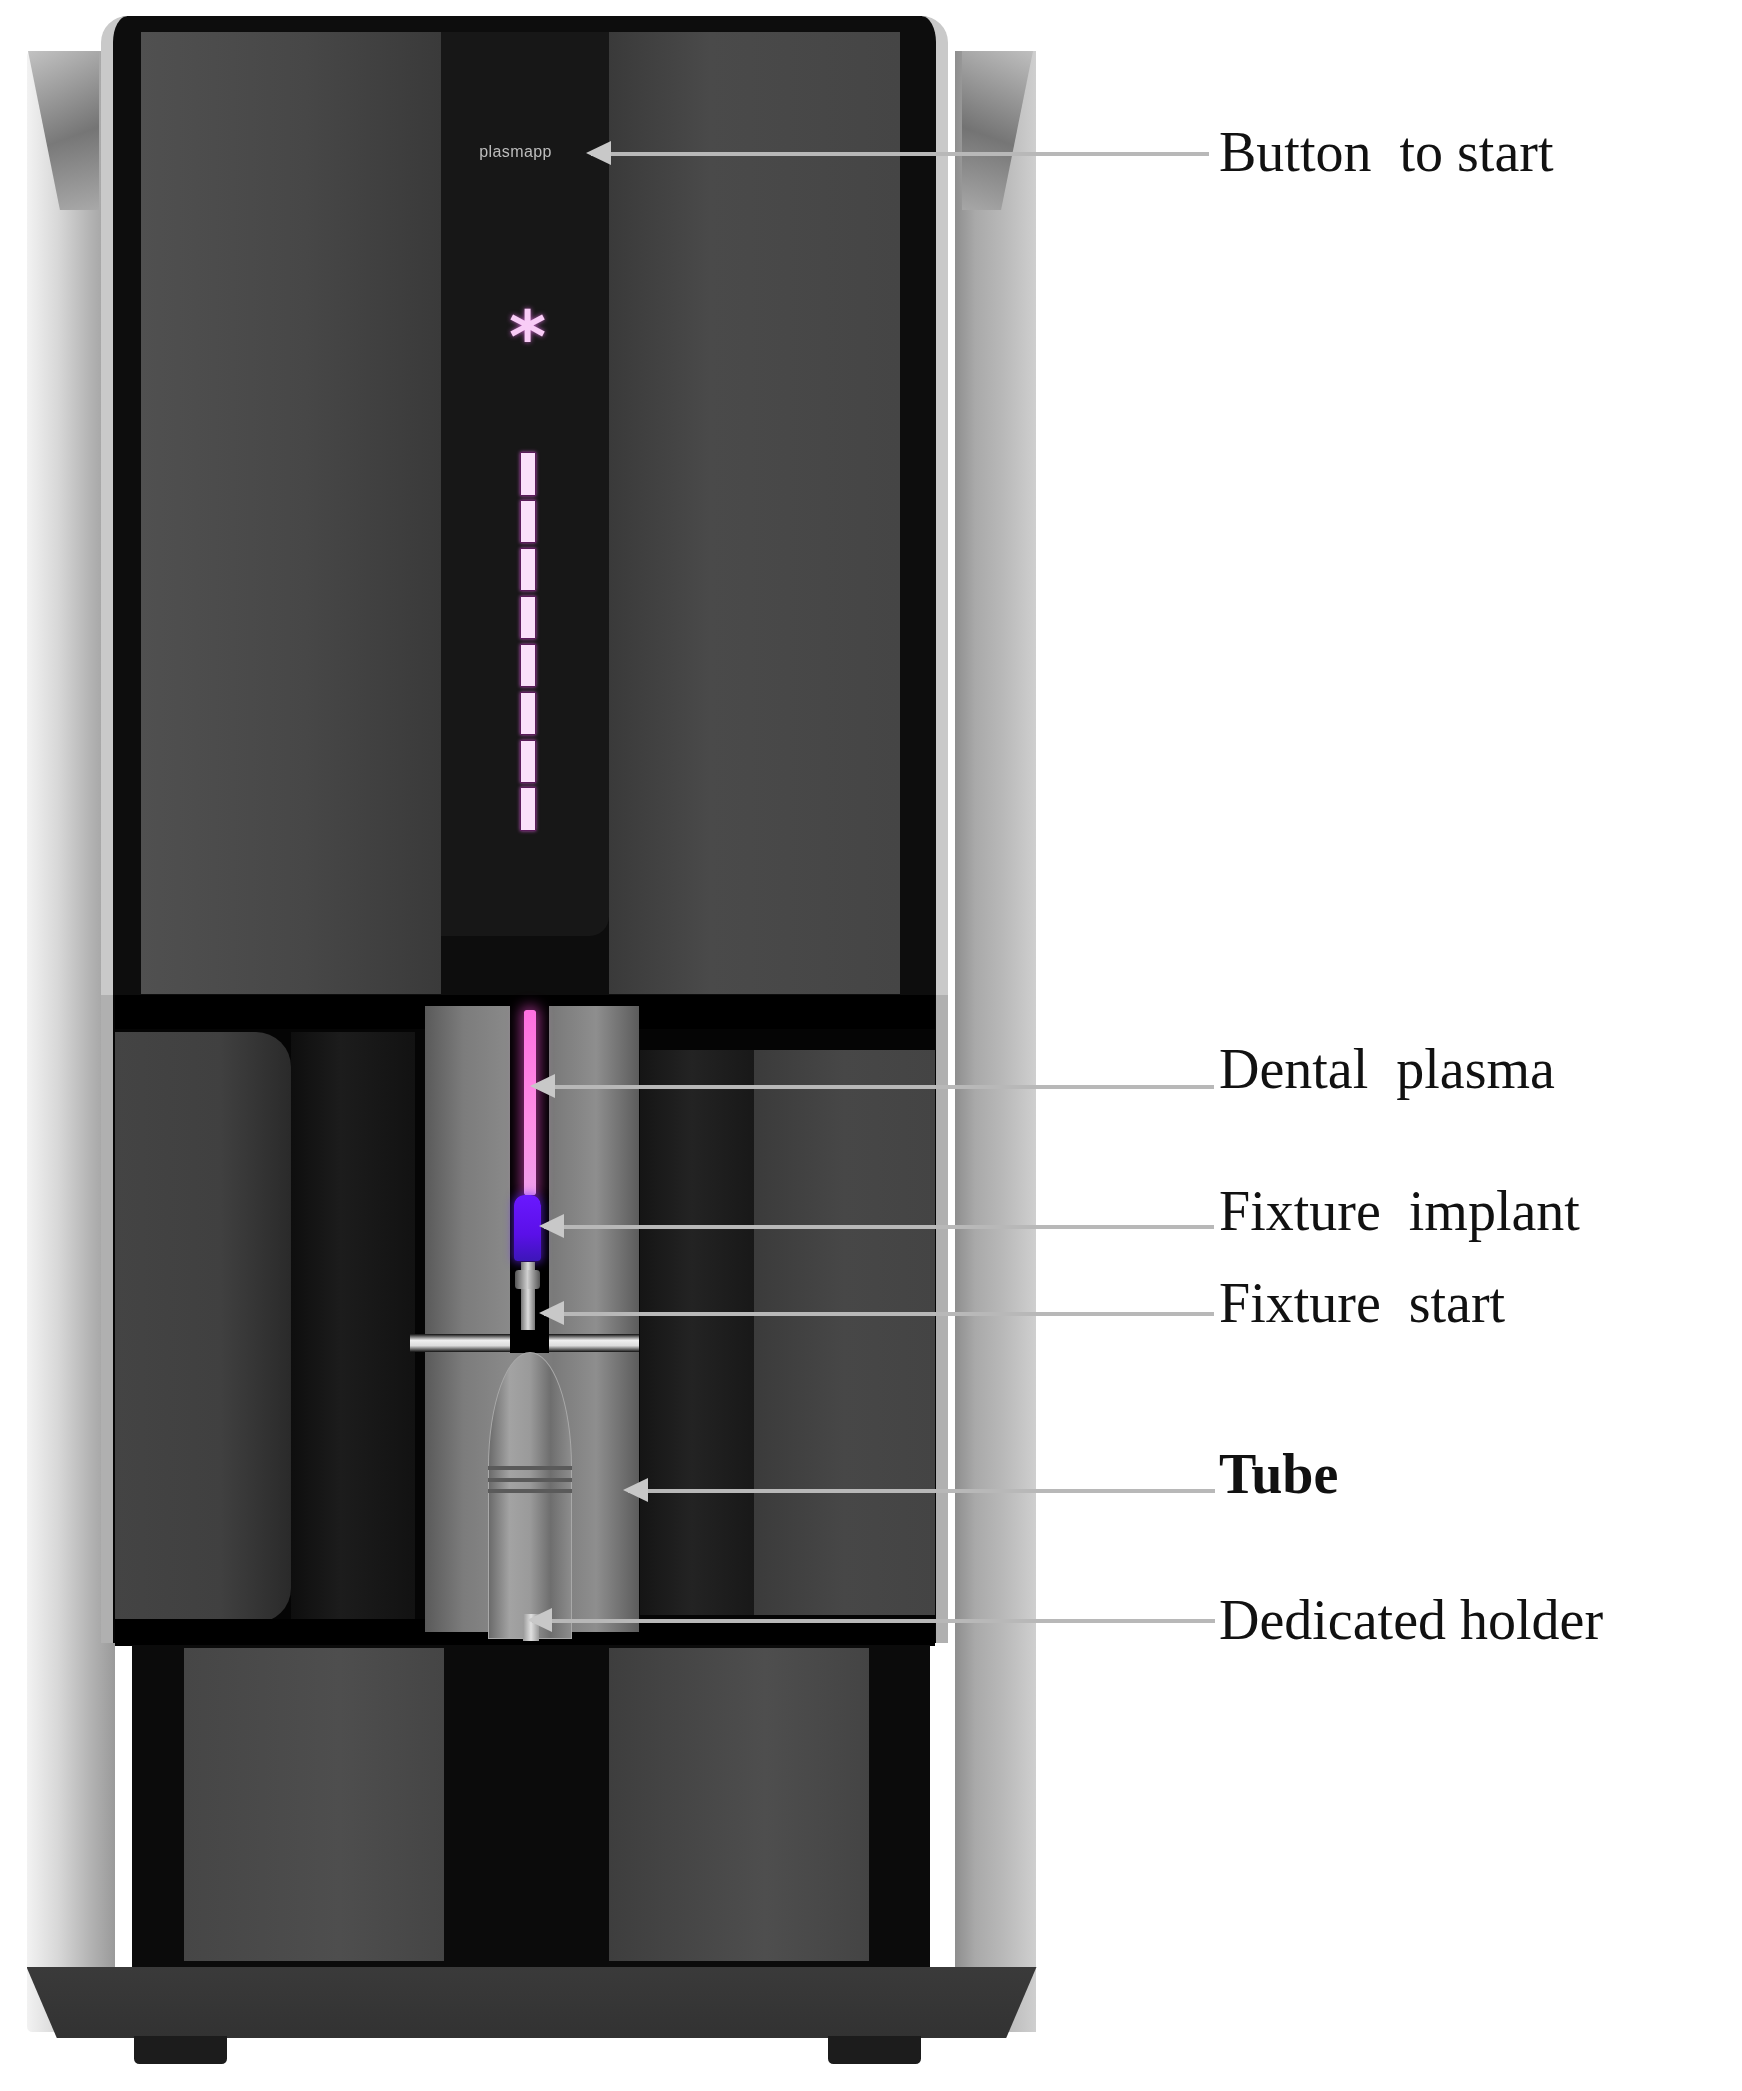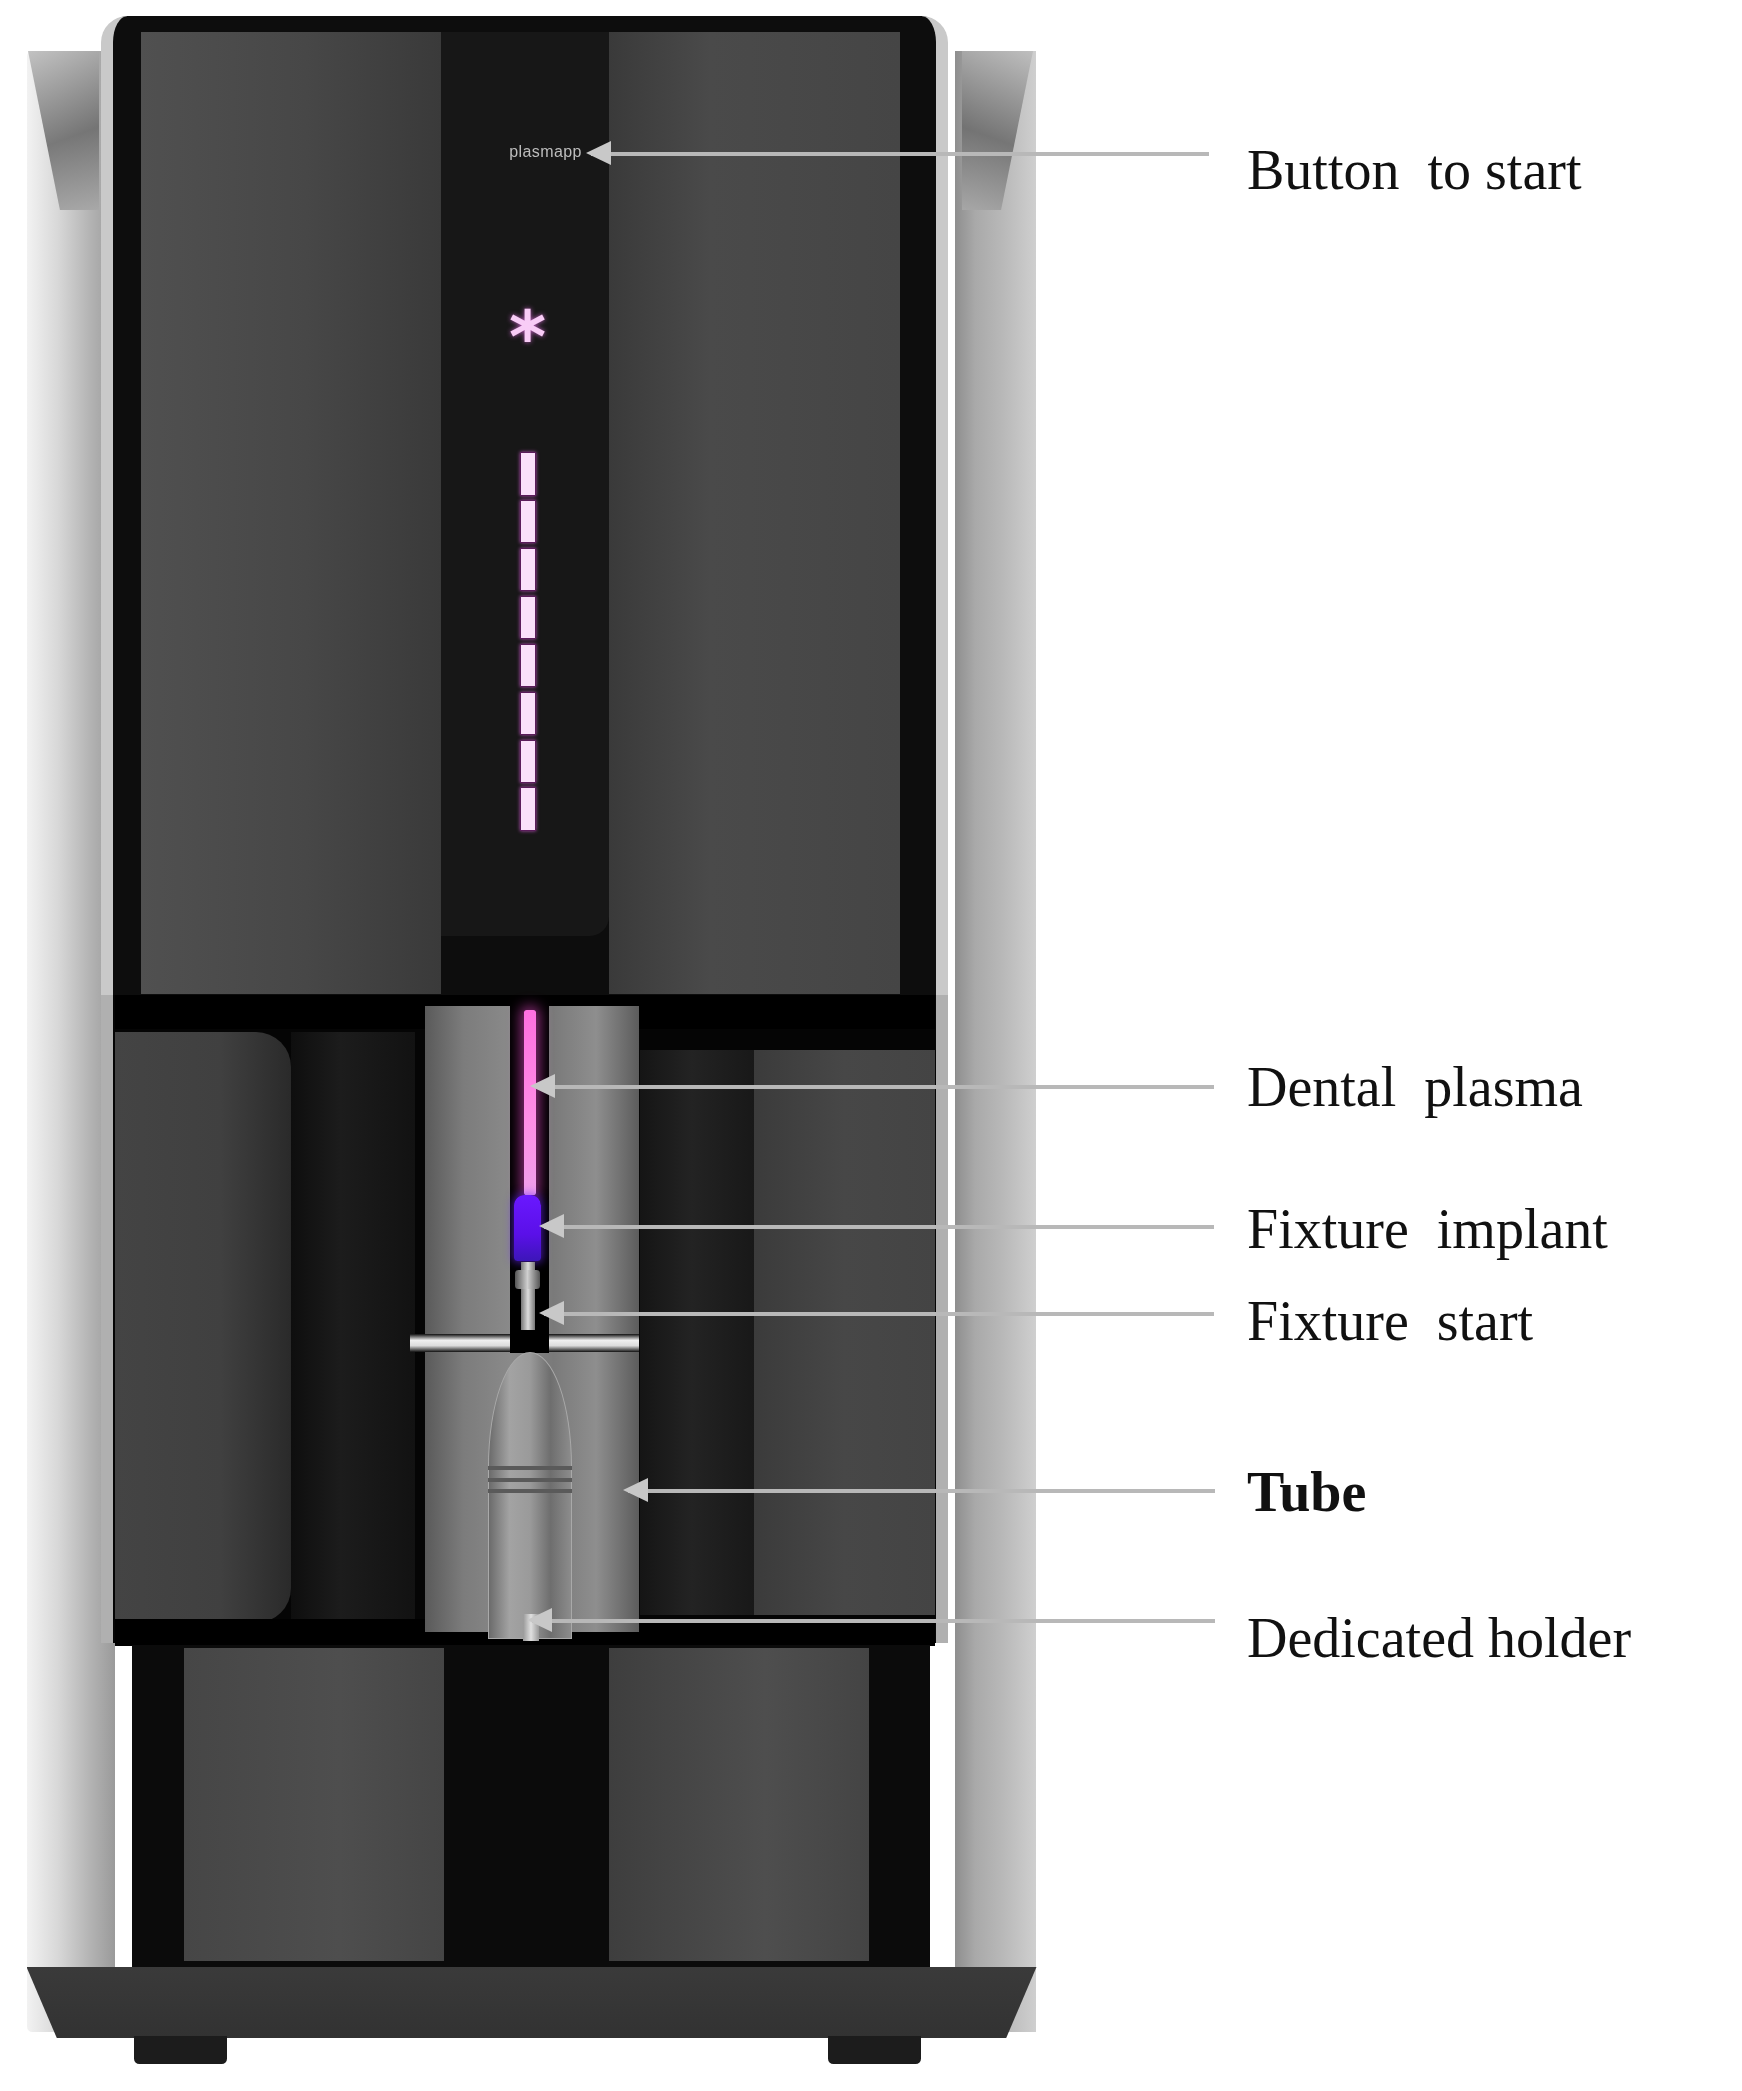--- a/index.html
+++ b/index.html
@@ -12,21 +12,21 @@
   .shell-right { left:955px; top:51px; width:81px; height:1981px; background:linear-gradient(90deg,#8e8e8e 0%,#a9a9a9 25%,#b9b9b9 60%,#cfcfcf 100%); }
   .shell-right-top { left:962px; top:51px; width:71px; height:159px; background:linear-gradient(200deg,#bdbdbd 0%,#6e6e6e 55%,#a8a8a8 100%); clip-path:polygon(0 0,100% 0,55% 100%,0 100%); opacity:.9; }
 
   
   .upper-body { left:101px; top:16px; width:847px; height:979px; background:#0d0d0d; border-radius:26.5px 26.5px 0 0; border-left:12.4px solid #c9c9c9; border-right:12.4px solid #c9c9c9; box-sizing:border-box; }
   .upper-panel-left { left:141px; top:32px; width:300px; height:962px; background:linear-gradient(90deg,#505050 0%,#474747 55%,#3a3a3a 100%); }
   .upper-panel-right { left:609px; top:32px; width:291px; height:962px; background:linear-gradient(90deg,#3a3a3a 0%,#4a4a4a 35%,#454545 100%); }
   .upper-panel-center { left:441px; top:32px; width:168px; height:904px; background:#171717; border-radius:0 0 19.4px 0; }
 
   
-  .logo { left:488px; top:139px; width:115px; height:25px; color:#bdbdbd; font-family:"Liberation Sans", "DejaVu Sans", sans-serif; font-size:16px; text-align:center; line-height:25px; letter-spacing:0.4px; }
+  .logo { left:458px; top:139px; width:115px; height:25px; color:#bdbdbd; font-family:"Liberation Sans", "DejaVu Sans", sans-serif; font-size:16px; text-align:center; line-height:25px; letter-spacing:0.4px; }
 
   
   .asterisk { left:492px; top:298px; width:71px; height:79px; color:#f8ccf6; font-family:"DejaVu Sans", sans-serif; font-size:71px; font-weight:bold; line-height:79px; text-align:center; text-shadow:0 0 5.3px #c060c0; }
 
   
   .progress { left:520px; top:452px; width:16px; height:379px; display:flex; flex-direction:column; gap:4.4px; }
   .progress .seg { flex:1; background:#fae0fa; box-shadow:0 0 3.5px #b050b0; border:0.9px solid #5b1c5b; box-sizing:border-box; }
 
   
   .chamber { left:101px; top:995px; width:847px; height:648px; background:#050505; border-left:12.4px solid #b0b0b0; border-right:12.4px solid #b0b0b0; box-sizing:border-box; }
@@ -58,21 +58,21 @@
   .base-panel-right { left:609px; top:1648px; width:260px; height:313px; background:linear-gradient(90deg,#3e3e3e 0%,#4e4e4e 60%,#444 100%); }
   .plinth { left:26.5px; top:1967px; width:1010px; height:71px; background:linear-gradient(180deg,#3a3a3a 0%,#323232 100%); clip-path:polygon(0 0,100% 0,97% 100%,3% 100%); }
   .foot-left { left:134px; top:2036px; width:93px; height:28px; background:#1c1c1c; border-radius:0 0 5.3px 5.3px; }
   .foot-right { left:828px; top:2036px; width:93px; height:28px; background:#1c1c1c; border-radius:0 0 5.3px 5.3px; }
 
   
   .arrow { position:absolute; height:3.5px; background:#b8b8b8; }
   .arrow::before { content:""; position:absolute; left:-5.3px; top:-10.6px; border-right:25px solid #c8c8c8; border-top:12.4px solid transparent; border-bottom:12.4px solid transparent; }
 
   
-  .label { position:absolute; left:1247px; color:#111; font-size:56px; line-height:64px; white-space:pre;margin-top:18px; }
+  .label { position:absolute; left:1219px; color:#111; font-size:56px; line-height:64px; white-space:pre; }
 </style>
 </head>
 <body>
 
 <div class="abs shell-left"></div>
 <div class="abs shell-left-top"></div>
 <div class="abs shell-right"></div>
 <div class="abs shell-right-top"></div>
 
 <div class="abs upper-body"></div>

